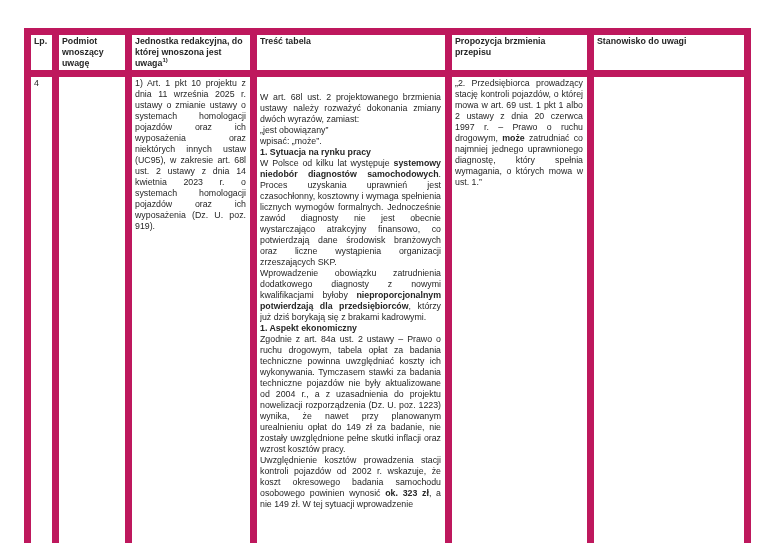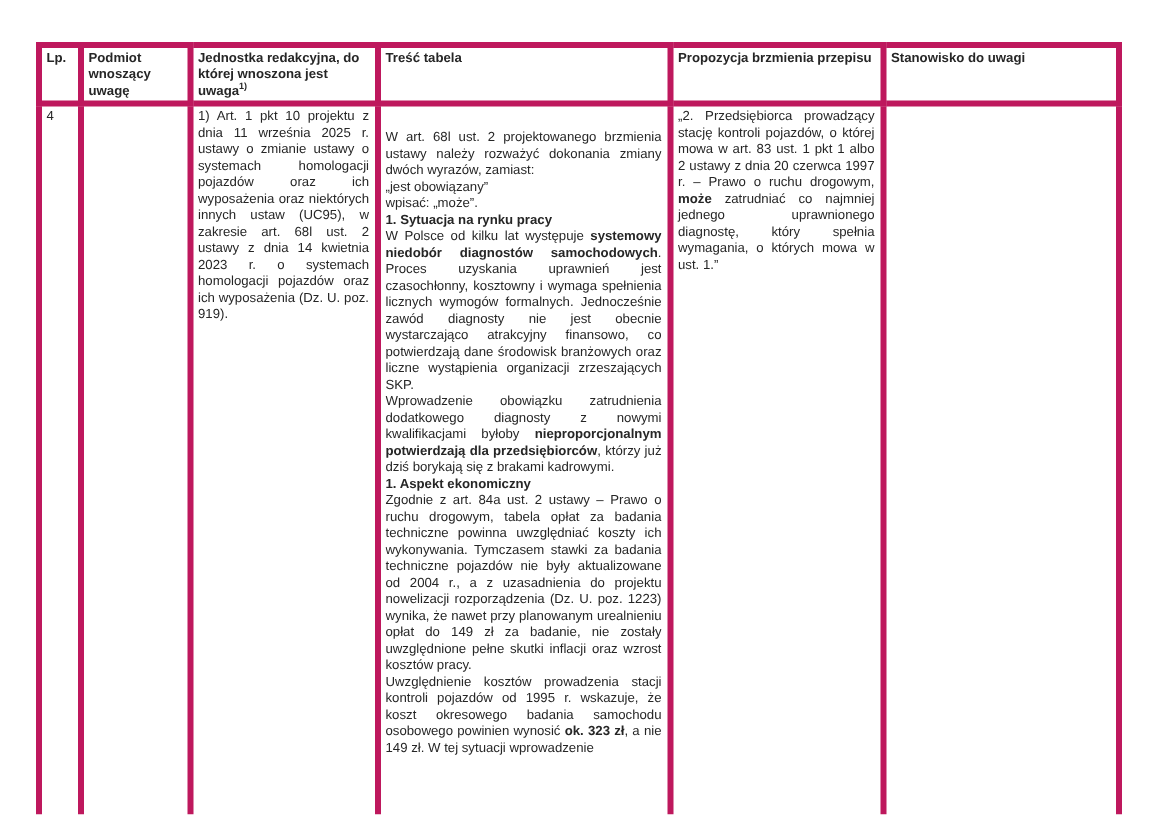--- a/index.html
+++ b/index.html
@@ -18,21 +18,21 @@
   }
   table.review-table {
     position: absolute;
     left: 24px;
     top: 28px;
     width: 720px;
     border-collapse: collapse;
     table-layout: fixed;
   }
   .review-table th, .review-table td {
-    border: 4px solid #be185d;
+    border: 7px solid #be185d;
     vertical-align: top;
     padding: 1px 4px 1px 3px;
     font-size: 8.8px;
     line-height: 11px;
     text-align: left;
     overflow: hidden;
   }
   .review-table th {
     font-weight: bold;
     height: 32px;
@@ -82,25 +82,25 @@
         <td>
             <div class="clip-lg">
               <p class="para"><span>W art. 68l ust. 2 projektowanego brzmienia ustawy należy rozważyć dokonania zmiany dwóch wyrazów, zamiast:</span></p>
               <p class="para"><span>„jest obowiązany”</span></p>
               <p class="para"><span>wpisać: „może”.</span></p>
               <p class="para"><b>1. Sytuacja na rynku pracy</b></p>
               <p class="para"><span>W Polsce od kilku lat występuje </span><b>systemowy niedobór diagnostów samochodowych</b><span>. Proces uzyskania uprawnień jest czasochłonny, kosztowny i wymaga spełnienia licznych wymogów formalnych. Jednocześnie zawód diagnosty nie jest obecnie wystarczająco atrakcyjny finansowo, co potwierdzają dane środowisk branżowych oraz liczne wystąpienia organizacji zrzeszających SKP.</span></p>
               <p class="para"><span>Wprowadzenie obowiązku zatrudnienia dodatkowego diagnosty z nowymi kwalifikacjami byłoby </span><b>nieproporcjonalnym potwierdzają dla przedsiębiorców</b><span>, którzy już dziś borykają się z brakami kadrowymi.</span></p>
               <p class="para"><b>1. Aspekt ekonomiczny</b></p>
               <p class="para"><span>Zgodnie z art. 84a ust. 2 ustawy – Prawo o ruchu drogowym, tabela opłat za badania techniczne powinna uwzględniać koszty ich wykonywania. Tymczasem stawki za badania techniczne pojazdów nie były aktualizowane od 2004 r., a z uzasadnienia do projektu nowelizacji rozporządzenia (Dz. U. poz. 1223) wynika, że nawet przy planowanym urealnieniu opłat do 149 zł za badanie, nie zostały uwzględnione pełne skutki inflacji oraz wzrost kosztów pracy.</span></p>
-              <p class="para"><span>Uwzględnienie kosztów prowadzenia stacji kontroli pojazdów od 1995 r. wskazuje, że koszt okresowego badania samochodu osobowego powinien wynosić </span><b>ok. 323 zł</b><span>, a nie 149 zł. W tej sytuacji wprowadzenie</span></p>
+              <p class="para"><span>Uwzględnienie kosztów prowadzenia stacji kontroli pojazdów od 2002 r. wskazuje, że koszt okresowego badania samochodu osobowego powinien wynosić </span><b>ok. 323 zł</b><span>, a nie 149 zł. W tej sytuacji wprowadzenie</span></p>
             </div>
           </td>
         <td>
             <div>
-              <p class="para"><span>„2. Przedsiębiorca prowadzący stację kontroli pojazdów, o której mowa w art. 83 ust. 1 pkt 1 albo 2 ustawy z dnia 20 czerwca 1997 r. – Prawo o ruchu drogowym, </span><b>może</b><span> zatrudniać co najmniej jednego uprawnionego diagnostę, który spełnia wymagania, o których mowa w ust. 1.”</span></p>
+              <p class="para"><span>„2. Przedsiębiorca prowadzący stację kontroli pojazdów, o której mowa w art. 69 ust. 1 pkt 1 albo 2 ustawy z dnia 20 czerwca 1997 r. – Prawo o ruchu drogowym, </span><b>może</b><span> zatrudniać co najmniej jednego uprawnionego diagnostę, który spełnia wymagania, o których mowa w ust. 1.”</span></p>
             </div>
           </td>
         <td></td>
       </tr>
     </tbody>
   </table>
 </div>
 
 </body></html>

